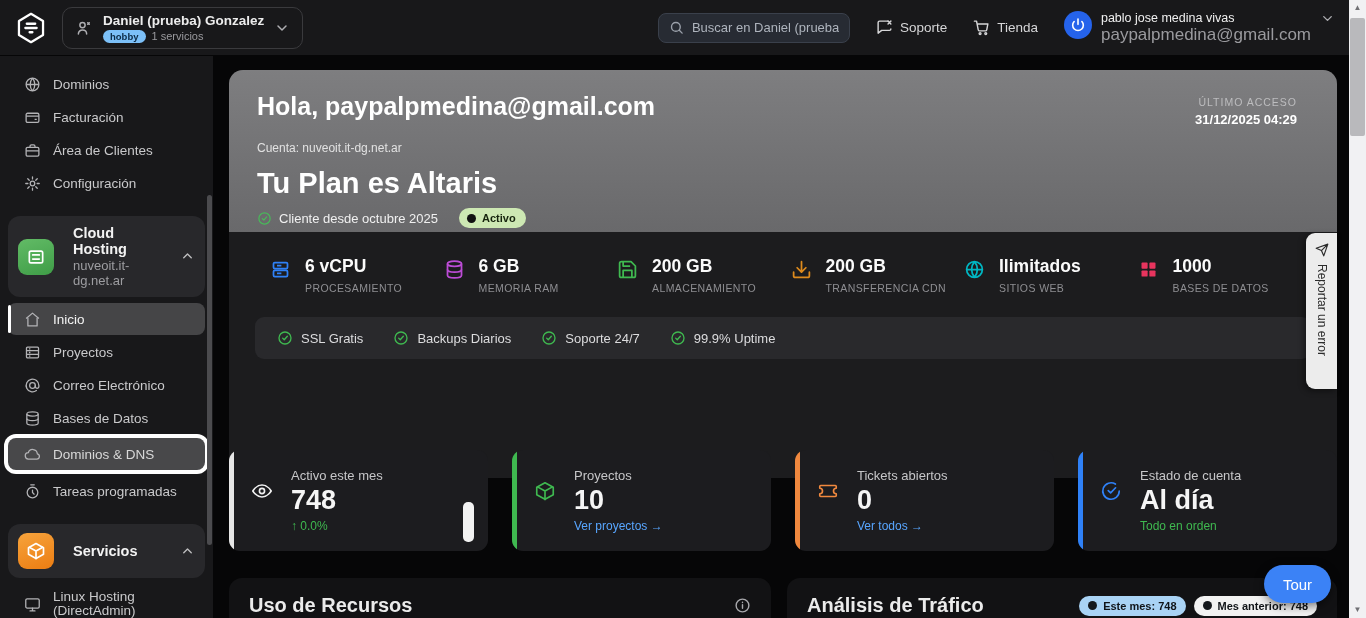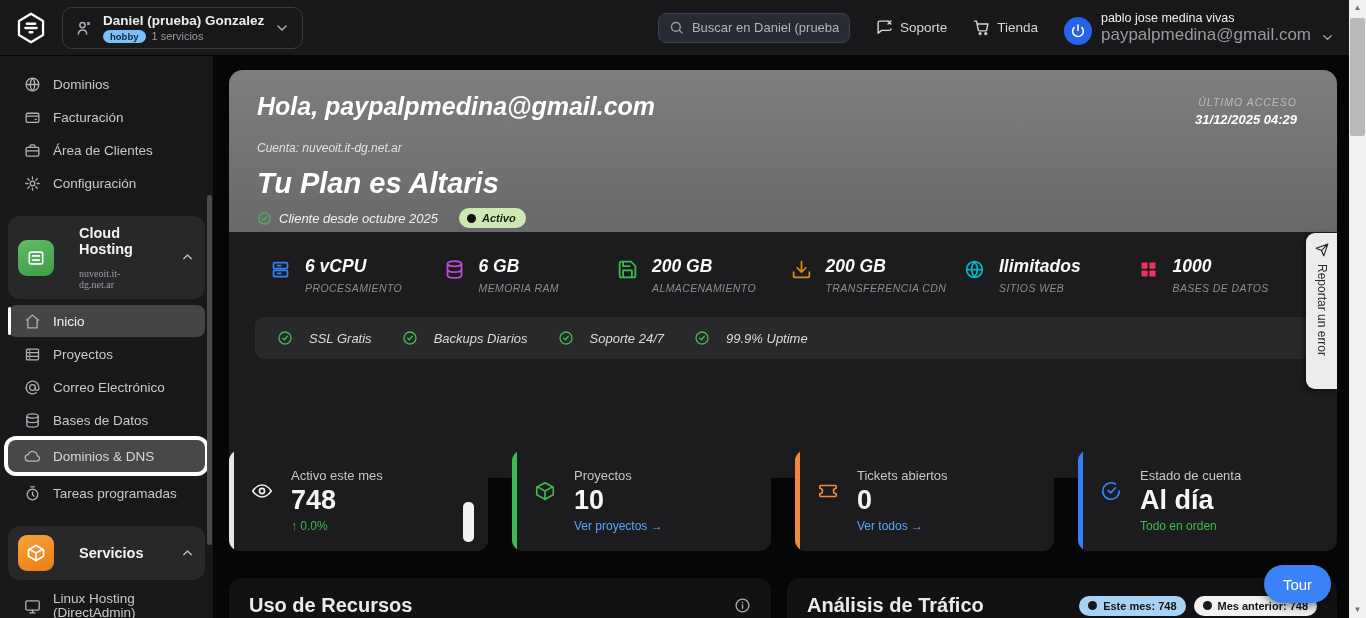--- a/index.html
+++ b/index.html
@@ -36,21 +36,21 @@
     display:flex; align-items:center; gap:8px;
     background:#272b33; border:1px solid #3a404b; border-radius:8px;
     width:192px; height:30px; padding:0 10px; color:#9aa0aa;
   }
   .searchbox input {
     background:transparent; border:none; outline:none; color:#c9ced6;
     font-size:13px; width:100%; font-family:inherit;
   }
   .searchbox input::placeholder { color:#aeb4bd; }
   .top-link { display:flex; align-items:center; gap:7px; font-size:13.5px; color:#d6d6d8; cursor:pointer; }
-  .account { display:flex; align-items:flex-end; gap:9px; cursor:pointer; }
+  .account { display:flex; align-items:flex-start; gap:9px; cursor:pointer; }
   .avatar {
     width:28px; height:28px; border-radius:50%; background:#2563eb;
     display:flex; align-items:center; justify-content:center; color:#fff;
   }
   .acct-name { font-size:12.5px; color:#f0f0f0; line-height:14px; }
   .acct-email { font-size:17px; color:#9a9a9e; }
 
   
   .sidebar {
     position:absolute; left:0; top:56px; width:213px; height:562px;
@@ -67,43 +67,43 @@
     content:""; position:absolute; left:0; top:2px; bottom:2px; width:3px;
     background:#fff; border-radius:2px;
   }
   .side-item.hilite {
     background:#48484a; color:#d8d8d8;
     box-shadow:0 0 0 4px #ffffff; margin:4px 0 5px 0;
   }
   .side-gap { height:16px; }
   .section-card {
     background:#28282b; border-radius:12px; padding:9px 10px;
-    display:flex; align-items:center; gap:25px; margin:0 0 6px 0; cursor:pointer;
+    display:flex; align-items:center; gap:19px; margin:0 0 6px 0; cursor:pointer;
   }
   .section-ic {
     width:36px; height:36px; border-radius:9px; display:flex;
     align-items:center; justify-content:center; color:#fff; flex:0 0 auto;
   }
   .section-ic.green { background:linear-gradient(160deg,#62bb66,#3f9d47); }
   .section-ic.orange { background:linear-gradient(160deg,#f6a33c,#ec7d12); }
   .section-title { font-size:14.5px; font-weight:bold; color:#f2f2f2; line-height:16px; }
-  .section-sub { font-size:10px; color:#9d9da1; margin-top:11px;font-family:Liberation Serif, serif; }
+  .section-sub { font-size:13px; color:#9d9da1; margin-top:1px; }
   .section-chev { margin-left:auto; color:#bdbdbf; }
   .side-item.two-line { height:40px; line-height:14px; margin-top:6px; }
   .side-scroll {
     position:absolute; right:1px; top:139px; width:5px; height:350px;
     background:#4b4b4e; border-radius:3px;
   }
 
   
   .main { position:absolute; left:213px; top:56px; width:1136px; height:562px; background:#060607; }
 
   .hero {
     position:absolute; left:16px; top:14px; width:1108px; height:408px;
-    border-radius:14px; background:#1c1c1e; overflow:hidden;font-style:italic;
+    border-radius:14px; background:#1c1c1e; overflow:hidden;
   }
   .hero-head {
     height:162px; background:linear-gradient(180deg,#7e7e80,#69696b);
     padding:22px 36px 0 28px; position:relative;
   }
   .greeting { font-size:25px; font-weight:bold; color:#ffffff; }
   .account-line { font-size:12px; color:#e2e2e2; margin-top:20px; }
   .plan-title { font-size:29px; font-weight:bold; color:#ffffff; margin-top:12px; }
   .client-row { display:flex; align-items:center; gap:9px; margin-top:8px; }
   .client-since { font-size:13px; color:#f0f0f0; display:flex; align-items:center; gap:7px; }
@@ -123,21 +123,21 @@
   .stat .ic { margin-top:3px; }
   .stat-value { font-size:17.5px; font-weight:bold; color:#fafafa; }
   .stat-label { font-size:10.5px; color:#8e8e92; letter-spacing:0.4px; margin-top:5px; }
   .c-blue { color:#2f81f7; } .c-purple { color:#bc4cd6; } .c-green { color:#3fb950; }
   .c-orange { color:#dd8a1d; } .c-cyan { color:#00b7c3; } .c-pink { color:#e8345e; }
 
   .features-strip {
     margin:23px 26px 0 26px; background:#29292c; border-radius:9px;
     height:42px; display:flex; align-items:center; gap:30px; padding:0 22px;
   }
-  .feature { display:flex; align-items:center; gap:16px; font-size:13px; color:#dcdcde; }
+  .feature { display:flex; align-items:center; gap:8px; font-size:13px; color:#dcdcde; }
   .feature .ic { color:#3fb950; }
 
   
   .cards-row { position:absolute; left:16px; top:394px; width:1108px; display:flex; gap:24px; }
   .mcard {
     flex:1; height:101px; background:#1c1c1f; border-radius:11px;
     position:relative; overflow:hidden; padding:18px 18px 0 22px;
     display:flex; gap:18px;
   }
   .mcard::before { content:""; position:absolute; left:0; top:0; bottom:0; width:5px; background:var(--accent); }

